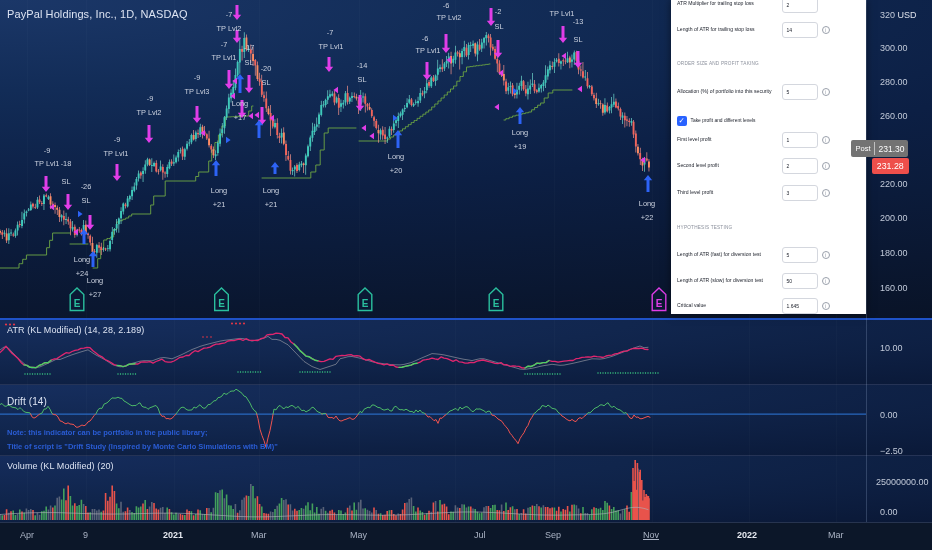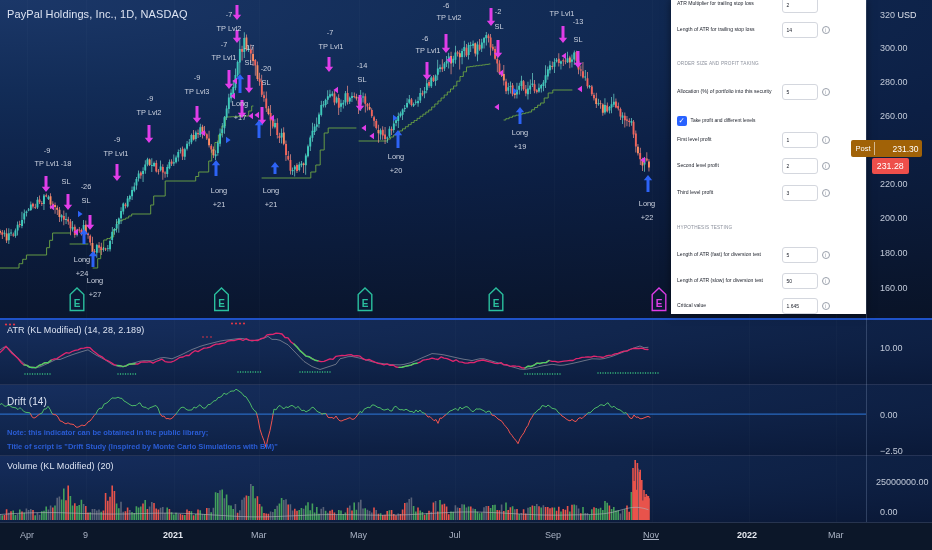--- a/index.html
+++ b/index.html
@@ -17,21 +17,21 @@
 .pl{position:absolute;left:880px;color:#c2cad9;font-size:9px;white-space:nowrap}
 .tl{position:absolute;top:530px;color:#aab3c4;font-size:9px}
 #panel{position:absolute;left:670.5px;top:0;width:195.5px;height:314px;background:#fff;box-shadow:0 0 8px rgba(0,0,0,.5)}
 .lbl{position:absolute;left:6.5px;color:#20242e;font-size:5.1px;white-space:nowrap}
 .hdr{position:absolute;left:6.5px;color:#8b909c;font-size:4.7px;letter-spacing:.2px;white-space:nowrap}
 .inp{position:absolute;left:111px;width:36px;height:15.5px;border:1px solid #d4d7de;border-radius:3px;font-size:5px;color:#20242e;padding-left:4px;line-height:14px;background:#fff}
 .info{position:absolute;left:151px;width:8px;height:8px;border:0.8px solid #9aa0ab;border-radius:50%;color:#9aa0ab;font-size:5.5px;text-align:center;line-height:7px}
 .cb{position:absolute;left:6.5px;top:111px;height:10px}
 .chk{display:inline-block;width:9.5px;height:9.5px;background:#2962ff;border-radius:2px;color:#fff;font-size:7.5px;line-height:9.5px;text-align:center;vertical-align:middle}
 .cbl{color:#20242e;font-size:4.9px;vertical-align:middle;margin-left:4px}
-#post{position:absolute;left:851px;top:140px;width:71px;height:17px;background:#a16207;border-radius:2px;color:#fff;font-size:8.5px}
+#post{position:absolute;left:851px;top:140px;width:57px;height:17px;background:#737373;border-radius:2px;color:#fff;font-size:8.5px}
 #post .p1{position:absolute;left:4.5px;top:4px;font-size:7.6px}
 #post .p2{position:absolute;right:3.5px;top:3.5px}
 #post .vln{position:absolute;left:22.5px;top:2px;width:1px;height:13px;background:rgba(255,255,255,.55)}
 #last{position:absolute;left:872px;top:157.5px;width:36.5px;height:16.5px;background:#ee4f4b;border-radius:2px;color:#fff;font-size:8.8px;text-align:center;line-height:16.5px}
 .note{position:absolute;color:#2a5cd4;font-size:7.5px;font-weight:bold;white-space:nowrap}
 </style></head><body>
 <div id="app">
 <div class="pane" id="p1"></div>
 <div class="pane" id="p2"></div>
 <div class="pane" id="p3"></div>
@@ -294,28 +294,28 @@
       <path d="M1.4 515.2h1.6v4.8h-1.6zM12.4 510.4h1.6v9.6h-1.6zM14.6 515.0h1.6v5.0h-1.6zM19.0 509.6h1.6v10.4h-1.6zM23.4 512.4h1.6v7.6h-1.6zM34.4 515.2h1.6v4.8h-1.6zM41.0 511.2h1.6v8.8h-1.6zM43.2 510.7h1.6v9.3h-1.6zM45.4 506.4h1.6v13.6h-1.6zM54.2 505.5h1.6v14.5h-1.6zM60.8 499.4h1.6v20.6h-1.6zM63.0 488.6h1.6v31.4h-1.6zM69.6 495.9h1.6v24.1h-1.6zM71.8 505.5h1.6v14.5h-1.6zM76.2 506.0h1.6v14.0h-1.6zM78.4 505.1h1.6v14.9h-1.6zM80.6 499.8h1.6v20.2h-1.6zM89.4 512.2h1.6v7.8h-1.6zM100.4 511.7h1.6v8.3h-1.6zM115.8 503.5h1.6v16.5h-1.6zM118.0 508.2h1.6v11.8h-1.6zM131.2 511.9h1.6v8.1h-1.6zM133.4 513.0h1.6v7.0h-1.6zM135.6 506.3h1.6v13.7h-1.6zM137.8 507.5h1.6v12.5h-1.6zM140.0 506.4h1.6v13.6h-1.6zM144.4 499.9h1.6v20.1h-1.6zM166.4 507.4h1.6v12.6h-1.6zM170.8 512.2h1.6v7.8h-1.6zM173.0 514.5h1.6v5.5h-1.6zM175.2 512.7h1.6v7.3h-1.6zM184.0 515.0h1.6v5.0h-1.6zM190.6 511.3h1.6v8.7h-1.6zM195.0 513.9h1.6v6.1h-1.6zM199.4 510.2h1.6v9.8h-1.6zM203.8 514.0h1.6v6.0h-1.6zM210.4 512.2h1.6v7.8h-1.6zM214.8 492.2h1.6v27.8h-1.6zM217.0 493.1h1.6v26.9h-1.6zM221.4 489.5h1.6v30.5h-1.6zM225.8 494.4h1.6v25.6h-1.6zM228.0 505.3h1.6v14.7h-1.6zM230.2 505.6h1.6v14.4h-1.6zM232.4 509.0h1.6v11.0h-1.6zM247.8 496.1h1.6v23.9h-1.6zM252.2 486.0h1.6v34.0h-1.6zM254.4 498.2h1.6v21.8h-1.6zM261.0 506.5h1.6v13.5h-1.6zM274.2 509.1h1.6v10.9h-1.6zM278.6 503.5h1.6v16.5h-1.6zM280.8 497.9h1.6v22.1h-1.6zM298.4 510.1h1.6v9.9h-1.6zM300.6 507.9h1.6v12.1h-1.6zM305.0 505.5h1.6v14.5h-1.6zM307.2 502.2h1.6v17.8h-1.6zM309.4 510.3h1.6v9.7h-1.6zM311.6 503.4h1.6v16.6h-1.6zM313.8 512.4h1.6v7.6h-1.6zM316.0 507.1h1.6v12.9h-1.6zM318.2 513.8h1.6v6.2h-1.6zM324.8 510.8h1.6v9.2h-1.6zM338.0 510.0h1.6v10.0h-1.6zM340.2 510.6h1.6v9.4h-1.6zM342.4 514.0h1.6v6.0h-1.6zM344.6 512.5h1.6v7.5h-1.6zM353.4 502.6h1.6v17.4h-1.6zM355.6 509.8h1.6v10.2h-1.6zM364.4 508.3h1.6v11.7h-1.6zM379.8 513.3h1.6v6.7h-1.6zM388.6 510.2h1.6v9.8h-1.6zM412.8 506.1h1.6v13.9h-1.6zM415.0 511.5h1.6v8.5h-1.6zM419.4 510.5h1.6v9.5h-1.6zM421.6 511.9h1.6v8.1h-1.6zM426.0 513.3h1.6v6.7h-1.6zM439.2 500.0h1.6v20.0h-1.6zM450.2 511.6h1.6v8.4h-1.6zM452.4 511.8h1.6v8.2h-1.6zM463.4 504.5h1.6v15.5h-1.6zM467.8 506.5h1.6v13.5h-1.6zM474.4 509.0h1.6v11.0h-1.6zM476.6 511.8h1.6v8.2h-1.6zM478.8 513.3h1.6v6.7h-1.6zM481.0 512.5h1.6v7.5h-1.6zM489.8 507.9h1.6v12.1h-1.6zM492.0 505.0h1.6v15.0h-1.6zM494.2 504.8h1.6v15.2h-1.6zM505.2 502.4h1.6v17.6h-1.6zM511.8 506.3h1.6v13.7h-1.6zM518.4 514.1h1.6v5.9h-1.6zM529.4 507.1h1.6v12.9h-1.6zM533.8 506.1h1.6v13.9h-1.6zM540.4 507.4h1.6v12.6h-1.6zM553.6 507.5h1.6v12.5h-1.6zM560.2 511.4h1.6v8.6h-1.6zM569.0 511.6h1.6v8.4h-1.6zM573.4 504.6h1.6v15.4h-1.6zM582.2 507.0h1.6v13.0h-1.6zM588.8 514.8h1.6v5.2h-1.6zM591.0 509.3h1.6v10.7h-1.6zM595.4 508.1h1.6v11.9h-1.6zM597.6 508.8h1.6v11.2h-1.6zM599.8 507.8h1.6v12.2h-1.6zM602.0 510.0h1.6v10.0h-1.6zM604.2 501.1h1.6v18.9h-1.6zM606.4 502.7h1.6v17.3h-1.6zM610.8 508.9h1.6v11.1h-1.6zM613.0 506.9h1.6v13.1h-1.6zM615.2 510.5h1.6v9.5h-1.6zM617.4 510.2h1.6v9.8h-1.6zM624.0 509.3h1.6v10.7h-1.6zM630.6 492.1h1.6v27.9h-1.6z" fill="#43a05c"></path>
       <path d="M3.6 515.0h1.6v5.0h-1.6zM5.8 509.3h1.6v10.7h-1.6zM10.2 511.3h1.6v8.7h-1.6zM21.2 511.5h1.6v8.5h-1.6zM32.2 509.9h1.6v10.1h-1.6zM52.0 507.6h1.6v12.4h-1.6zM65.2 500.2h1.6v19.8h-1.6zM67.4 485.4h1.6v34.6h-1.6zM74.0 503.3h1.6v16.7h-1.6zM85.0 506.1h1.6v13.9h-1.6zM87.2 512.6h1.6v7.4h-1.6zM102.6 510.6h1.6v9.4h-1.6zM104.8 493.0h1.6v27.0h-1.6zM107.0 500.7h1.6v19.3h-1.6zM109.2 496.8h1.6v23.2h-1.6zM111.4 485.4h1.6v34.6h-1.6zM113.6 490.9h1.6v29.1h-1.6zM124.6 511.3h1.6v8.7h-1.6zM126.8 507.4h1.6v12.6h-1.6zM142.2 503.6h1.6v16.4h-1.6zM146.6 509.1h1.6v10.9h-1.6zM153.2 503.1h1.6v16.9h-1.6zM155.4 508.5h1.6v11.5h-1.6zM157.6 509.6h1.6v10.4h-1.6zM168.6 509.0h1.6v11.0h-1.6zM179.6 514.0h1.6v6.0h-1.6zM181.8 514.7h1.6v5.3h-1.6zM186.2 509.5h1.6v10.5h-1.6zM188.4 511.1h1.6v8.9h-1.6zM192.8 515.2h1.6v4.8h-1.6zM197.2 509.5h1.6v10.5h-1.6zM206.0 508.0h1.6v12.0h-1.6zM236.8 512.8h1.6v7.2h-1.6zM245.6 495.5h1.6v24.5h-1.6zM256.6 496.2h1.6v23.8h-1.6zM258.8 503.9h1.6v16.1h-1.6zM263.2 513.1h1.6v6.9h-1.6zM265.4 513.4h1.6v6.6h-1.6zM267.6 513.8h1.6v6.2h-1.6zM287.4 504.6h1.6v15.4h-1.6zM294.0 508.8h1.6v11.2h-1.6zM296.2 510.8h1.6v9.2h-1.6zM329.2 510.7h1.6v9.3h-1.6zM331.4 509.8h1.6v10.2h-1.6zM333.6 512.6h1.6v7.4h-1.6zM346.8 507.7h1.6v12.3h-1.6zM351.2 510.5h1.6v9.5h-1.6zM373.2 507.6h1.6v12.4h-1.6zM377.6 513.7h1.6v6.3h-1.6zM382.0 514.9h1.6v5.1h-1.6zM384.2 514.7h1.6v5.3h-1.6zM386.4 511.0h1.6v9.0h-1.6zM390.8 510.1h1.6v9.9h-1.6zM393.0 514.0h1.6v6.0h-1.6zM395.2 515.2h1.6v4.8h-1.6zM399.6 514.0h1.6v6.0h-1.6zM401.8 509.5h1.6v10.5h-1.6zM404.0 503.1h1.6v16.9h-1.6zM417.2 507.5h1.6v12.5h-1.6zM423.8 514.7h1.6v5.3h-1.6zM428.2 510.7h1.6v9.3h-1.6zM432.6 502.4h1.6v17.6h-1.6zM437.0 511.5h1.6v8.5h-1.6zM441.4 504.5h1.6v15.5h-1.6zM443.6 503.8h1.6v16.2h-1.6zM445.8 506.5h1.6v13.5h-1.6zM448.0 514.3h1.6v5.7h-1.6zM459.0 508.0h1.6v12.0h-1.6zM470.0 506.5h1.6v13.5h-1.6zM487.6 505.9h1.6v14.1h-1.6zM496.4 509.9h1.6v10.1h-1.6zM498.6 510.3h1.6v9.7h-1.6zM503.0 511.1h1.6v8.9h-1.6zM507.4 509.9h1.6v10.1h-1.6zM509.6 507.3h1.6v12.7h-1.6zM516.2 508.9h1.6v11.1h-1.6zM522.8 509.2h1.6v10.8h-1.6zM525.0 513.5h1.6v6.5h-1.6zM531.6 505.4h1.6v14.6h-1.6zM538.2 506.2h1.6v13.8h-1.6zM544.8 507.1h1.6v12.9h-1.6zM547.0 507.0h1.6v13.0h-1.6zM549.2 508.2h1.6v11.8h-1.6zM551.4 507.6h1.6v12.4h-1.6zM555.8 510.8h1.6v9.2h-1.6zM558.0 506.8h1.6v13.2h-1.6zM562.4 509.1h1.6v10.9h-1.6zM564.6 509.8h1.6v10.2h-1.6zM566.8 506.1h1.6v13.9h-1.6zM571.2 504.8h1.6v15.2h-1.6zM580.0 513.2h1.6v6.8h-1.6zM593.2 507.3h1.6v12.7h-1.6zM608.6 505.5h1.6v14.5h-1.6zM626.2 505.5h1.6v14.5h-1.6zM628.4 511.8h1.6v8.2h-1.6zM632.8 481.1h1.6v38.9h-1.6zM635.0 489.8h1.6v30.2h-1.6zM639.4 469.7h1.6v50.3h-1.6zM641.6 500.6h1.6v19.4h-1.6zM643.8 497.0h1.6v23.0h-1.6zM646.0 495.5h1.6v24.5h-1.6zM648.2 498.2h1.6v21.8h-1.6zM632.2 468h1.6v52h-1.6zM634.4 460h1.6v60h-1.6zM636.6 463h1.6v57h-1.6zM638.8 472h1.6v48h-1.6zM641.0 480h1.6v40h-1.6zM643.2 490h1.6v30h-1.6zM645.4 494h1.6v26h-1.6zM647.6 496h1.6v24h-1.6z" fill="#e8534b"></path>
       <path d="M0.0 514.5 L4.0 514.2 L8.0 514.0 L12.0 513.7 L16.0 513.5 L20.0 513.2 L24.0 513.1 L28.0 512.9 L32.0 512.8 L36.0 512.7 L40.0 512.6 L44.0 512.6 L48.0 512.6 L52.0 512.6 L56.0 512.6 L60.0 512.7 L64.0 512.8 L68.0 513.0 L72.0 513.1 L76.0 513.2 L80.0 513.4 L84.0 513.5 L88.0 513.6 L92.0 513.8 L96.0 513.9 L100.0 513.9 L104.0 514.0 L108.0 514.0 L112.0 514.1 L116.0 514.0 L120.0 514.0 L124.0 514.0 L128.0 513.9 L132.0 513.8 L136.0 513.7 L140.0 513.6 L144.0 513.5 L148.0 513.4 L152.0 513.3 L156.0 513.2 L160.0 513.2 L164.0 513.2 L168.0 513.1 L172.0 513.2 L176.0 513.2 L180.0 513.3 L184.0 513.4 L188.0 513.5 L192.0 513.7 L196.0 513.9 L200.0 514.1 L204.0 514.4 L208.0 514.6 L212.0 514.9 L216.0 515.1 L220.0 515.4 L224.0 515.6 L228.0 515.9 L232.0 516.1 L236.0 516.3 L240.0 516.5 L244.0 516.6 L248.0 516.7 L252.0 516.8 L256.0 516.8 L260.0 516.8 L264.0 516.8 L268.0 516.7 L272.0 516.7 L276.0 516.5 L280.0 516.4 L284.0 516.2 L288.0 516.0 L292.0 515.9 L296.0 515.7 L300.0 515.5 L304.0 515.3 L308.0 515.1 L312.0 515.0 L316.0 514.9 L320.0 514.7 L324.0 514.7 L328.0 514.6 L332.0 514.6 L336.0 514.6 L340.0 514.6 L344.0 514.6 L348.0 514.7 L352.0 514.7 L356.0 514.8 L360.0 514.9 L364.0 514.9 L368.0 515.0 L372.0 515.1 L376.0 515.1 L380.0 515.2 L384.0 515.2 L388.0 515.1 L392.0 515.1 L396.0 515.0 L400.0 514.9 L404.0 514.8 L408.0 514.7 L412.0 514.5 L416.0 514.3 L420.0 514.1 L424.0 513.8 L428.0 513.6 L432.0 513.4 L436.0 513.1 L440.0 512.9 L444.0 512.7 L448.0 512.5 L452.0 512.4 L456.0 512.2 L460.0 512.1 L464.0 512.0 L468.0 512.0 L472.0 512.0 L476.0 512.0 L480.0 512.1 L484.0 512.2 L488.0 512.4 L492.0 512.5 L496.0 512.7 L500.0 512.9 L504.0 513.1 L508.0 513.4 L512.0 513.6 L516.0 513.8 L520.0 514.0 L524.0 514.3 L528.0 514.4 L532.0 514.6 L536.0 514.8 L540.0 514.9 L544.0 515.0 L548.0 515.0 L552.0 515.1 L556.0 515.1 L560.0 515.1 L564.0 515.0 L568.0 515.0 L572.0 514.9 L576.0 514.8 L580.0 514.8 L584.0 514.7 L588.0 514.6 L592.0 514.4 L596.0 514.3 L600.0 514.0 L604.0 513.7 L608.0 513.1 L612.0 512.4 L616.0 511.4 L620.0 510.3 L624.0 509.2 L628.0 508.2 L632.0 507.5 L636.0 507.3 L640.0 507.6 L644.0 508.4 L648.0 509.6" fill="none" stroke="#aeb1bb" stroke-width="0.8" stroke-opacity="0.75" stroke-linejoin="round" stroke-linecap="round"></path>
     </svg>
 <div id="sep1"></div>
 <div id="axline"></div>
 <div class="title" style="left:7px;top:8px;font-weight:normal;font-size:11px">PayPal Holdings, Inc., 1D, NASDAQ</div>
 <div class="title" style="left:7px;top:325px;font-size:9px">ATR (KL Modified) (14, 28, 2.189)</div>
 <div class="title" style="left:7px;top:396px;font-size:10px">Drift (14)</div>
 <div class="title" style="left:7px;top:461px;font-size:9px">Volume (KL Modified) (20)</div>
-<div class="note" style="left:7px;top:428px">Note: this indicator can be obtained in the public library;</div>
+<div class="note" style="left:7px;top:428px">Note: this indicator can be portfolio in the public library;</div>
 <div class="note" style="left:7px;top:442px">Title of script is "Drift Study (Inspired by Monte Carlo Simulations with BM)"</div>
 <div class="tl" style="left:20px;">Apr</div>
     <div class="tl" style="left:83px;">9</div>
     <div class="tl" style="left:163px;font-weight:bold;color:#e6e9f0;">2021</div>
     <div class="tl" style="left:251px;">Mar</div>
     <div class="tl" style="left:350px;">May</div>
-    <div class="tl" style="left:449px;">Jul</div>
+    <div class="tl" style="left:474px;">Jul</div>
     <div class="tl" style="left:545px;">Sep</div>
     <div class="tl" style="left:643px;text-decoration:underline;">Nov</div>
     <div class="tl" style="left:737px;font-weight:bold;color:#e6e9f0;">2022</div>
     <div class="tl" style="left:828px;">Mar</div>
 <div class="pl" style="top:10px">320<span style="color:#dfe3ec"> USD</span></div>
     <div class="pl" style="top:43px">300.00<span style="color:#dfe3ec"></span></div>
     <div class="pl" style="top:77px">280.00<span style="color:#dfe3ec"></span></div>
     <div class="pl" style="top:111px">260.00<span style="color:#dfe3ec"></span></div>
     <div class="pl" style="top:179px">220.00<span style="color:#dfe3ec"></span></div>
     <div class="pl" style="top:213px">200.00<span style="color:#dfe3ec"></span></div>

